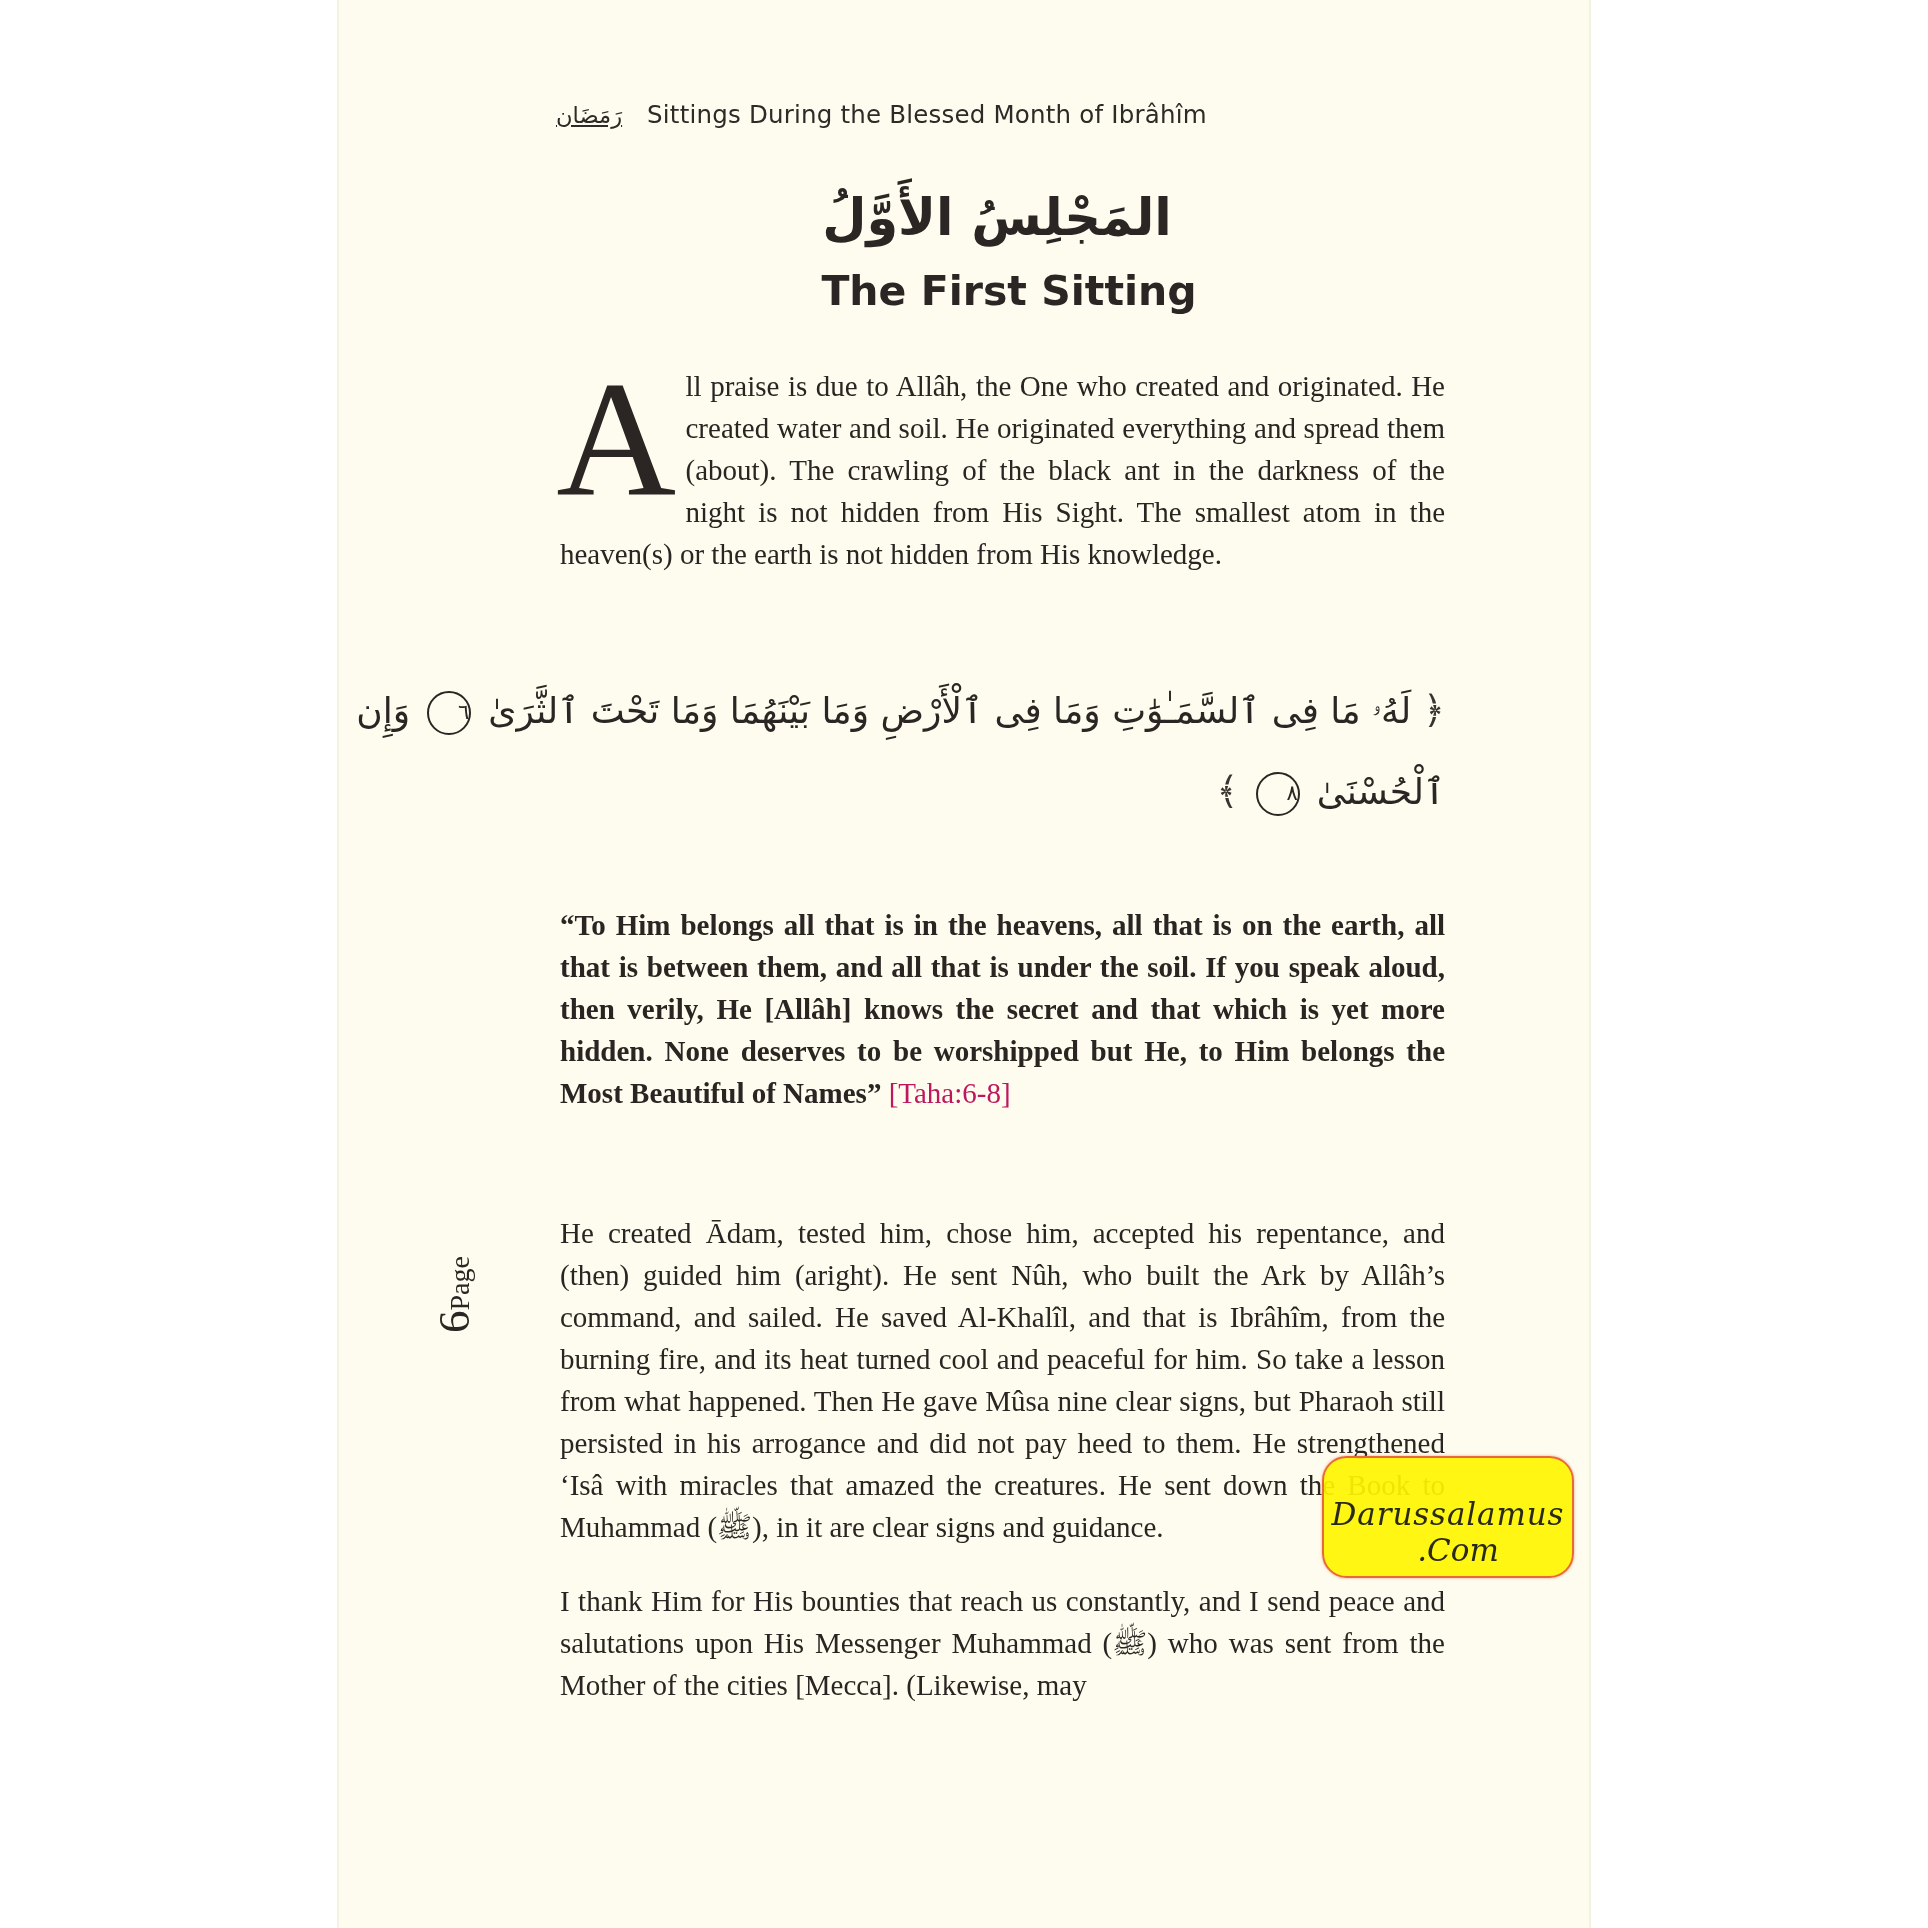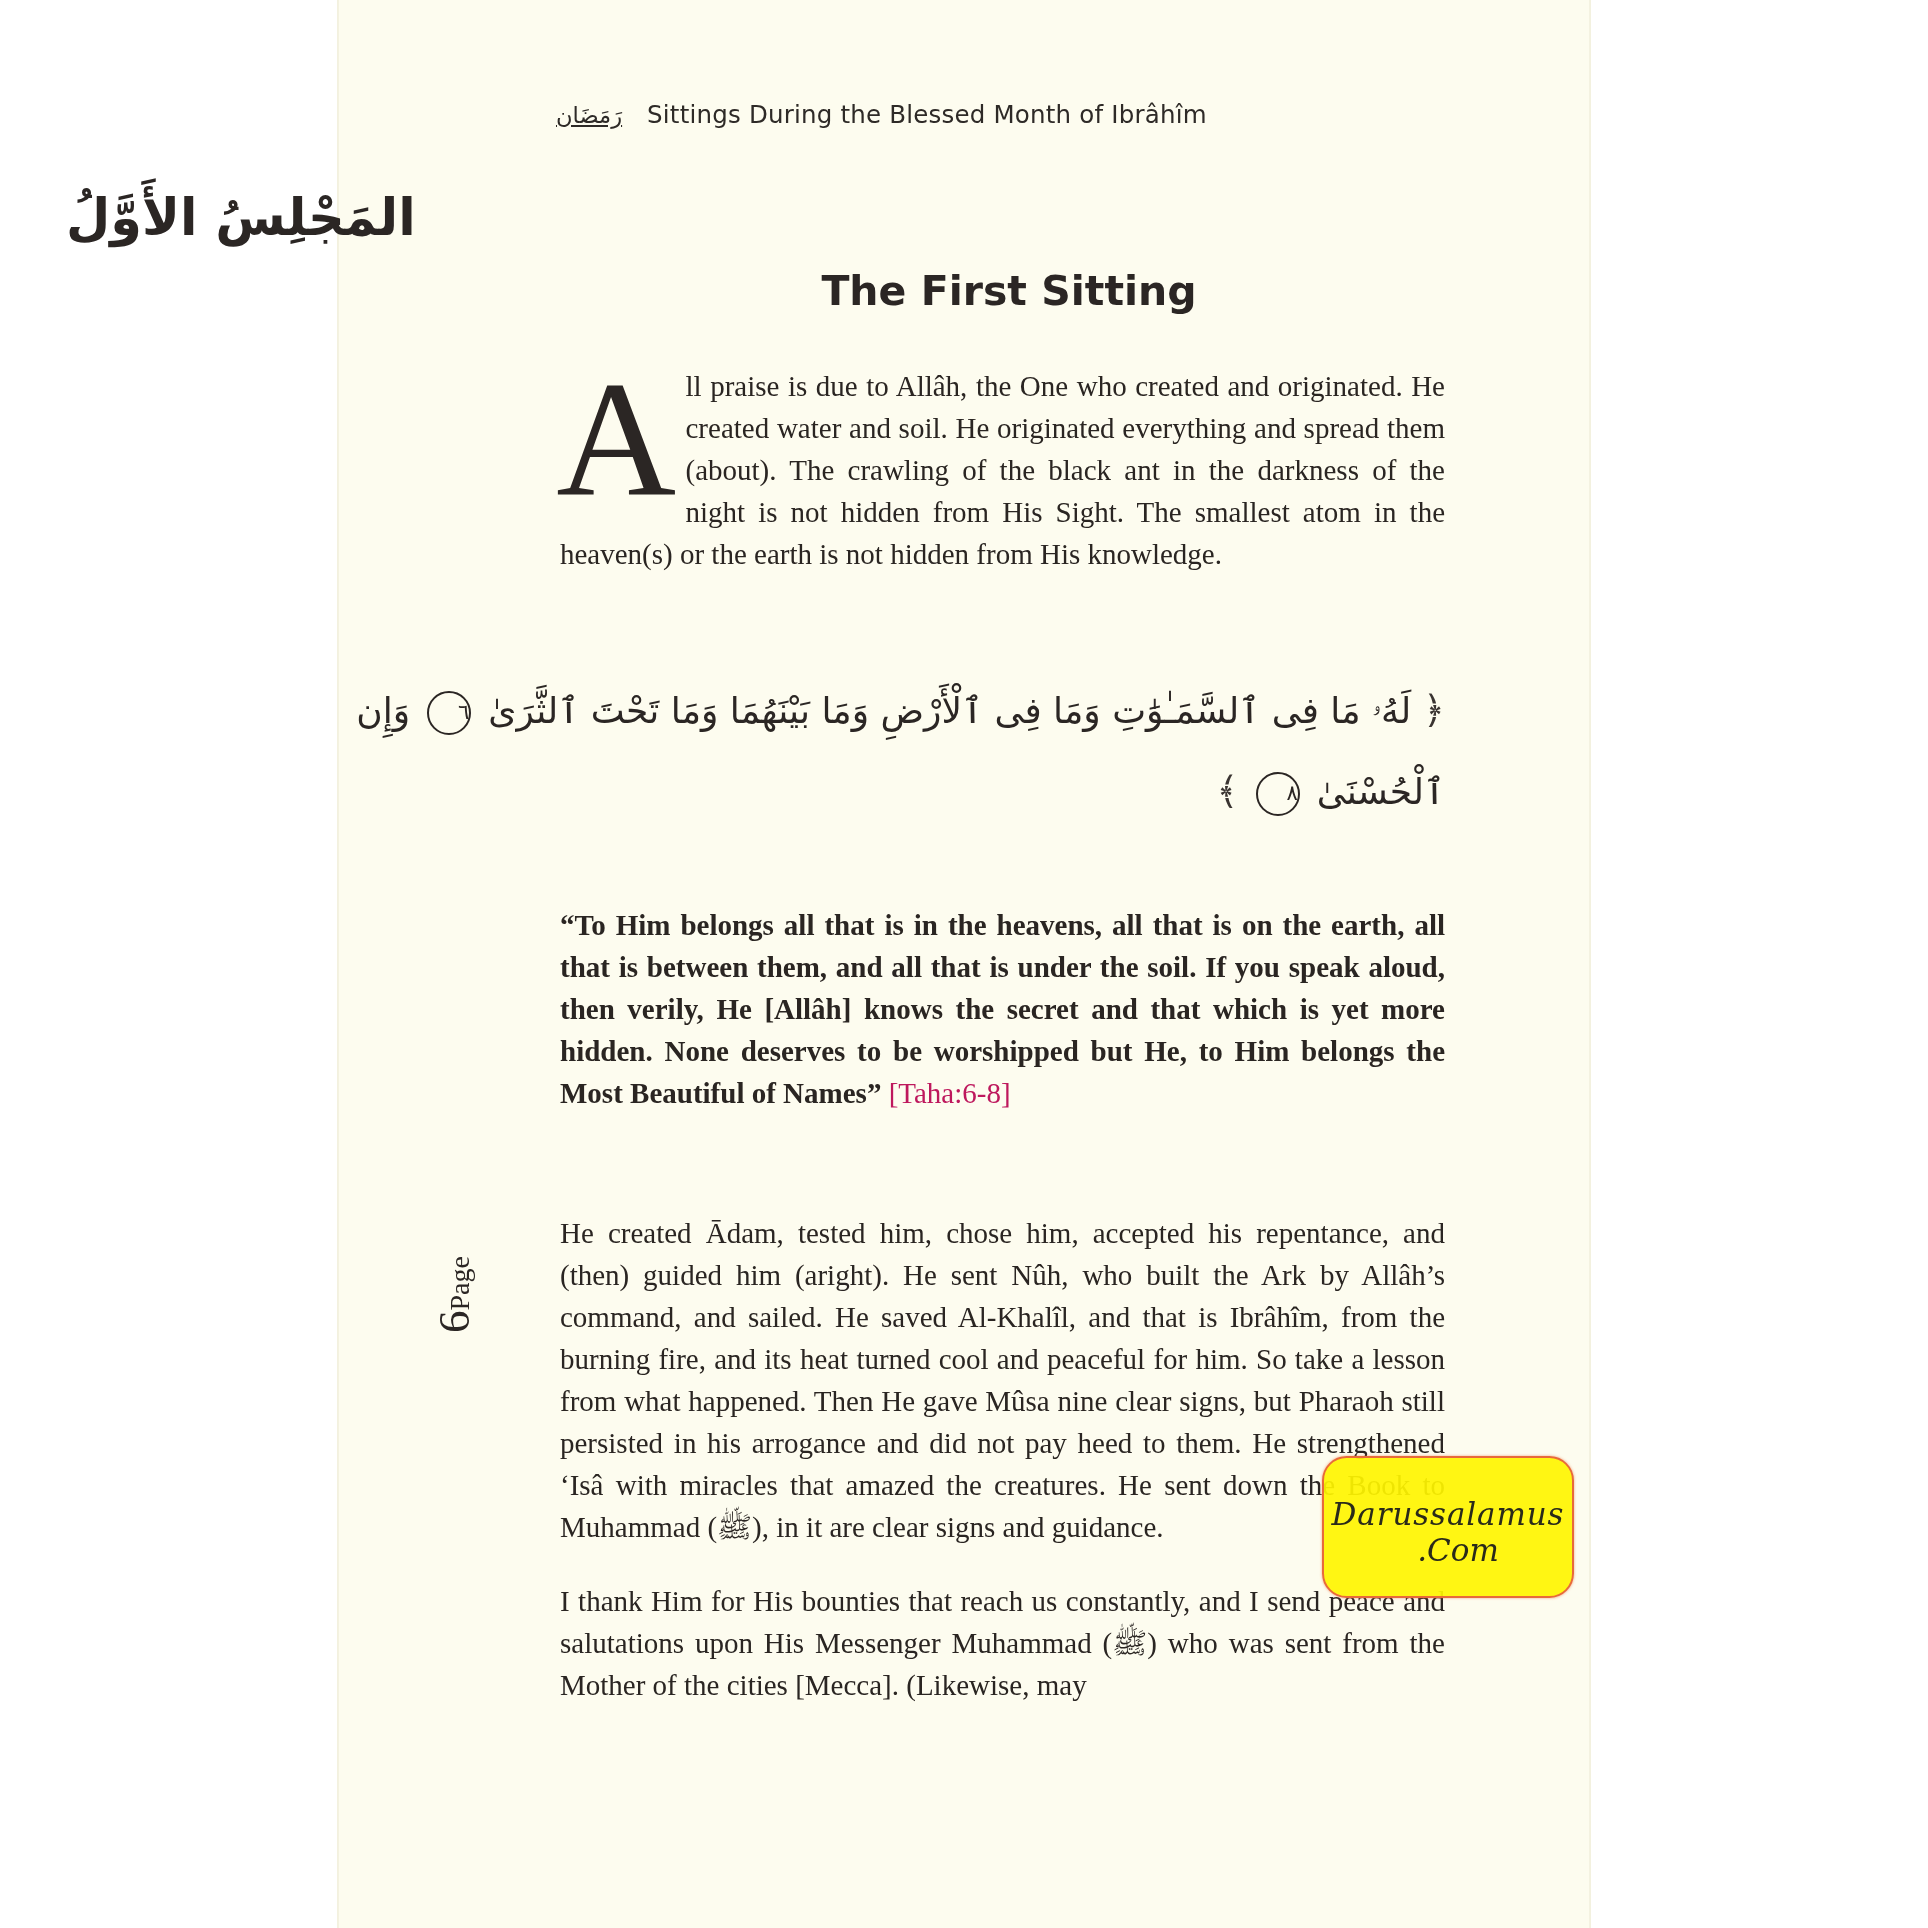--- a/index.html
+++ b/index.html
@@ -11,21 +11,21 @@
     position:absolute; left:337px; top:0; width:1254px; height:1928px;
     background:#fdfcef;
     box-shadow: inset 1.9px 0 0 #f3f1df, inset -1.9px 0 0 #f3f1df;
   }
   .running-header {
     position:absolute; left:556px; top:100px; font-size:24.5px; color:#2e2a27;
     font-family:"DejaVu Sans","Liberation Sans",sans-serif; letter-spacing:0.2px; white-space:nowrap;
   }
   .running-header .ar { font-size:22.6px; margin-right:25px;text-decoration:underline; }
   .title-ar {
-    position:absolute; left:0; width:1928px; top:188px; text-align:left;
+    position:absolute; left:0; width:1928px; top:188px; text-align:center;
     font-size:51px; font-weight:bold; color:#2b2624; direction:rtl;
     font-family:"DejaVu Sans",sans-serif; padding-left:66px; box-sizing:border-box;
   }
   .title-en {
     position:absolute; left:0; width:1928px; top:267px; text-align:center;
     font-family:"DejaVu Sans","Liberation Sans",sans-serif; font-weight:bold;
     font-size:41px; color:#2b2624; padding-left:90px; box-sizing:border-box;
   }
   .col { position:absolute; left:560px; width:885px; }
   .para {
@@ -52,21 +52,21 @@
   .p2 { top:1212px; }
   .p3 { top:1580px; }
   .page-marker {
     position:absolute; left:428px; top:1229px; width:104px; height:38px;
     transform-origin:0 0; transform:rotate(-90deg) translate(-104px,0);
     font-family:"Liberation Serif",serif; white-space:nowrap; color:#2b2624;
   }
   .page-marker .num { font-size:45px; }
   .page-marker .lbl { font-size:28px; }
   .watermark {
-    position:absolute; left:1322px; top:1456px; width:252px; height:142px;
+    position:absolute; left:1322px; top:1456px; width:252px; height:122px;
     background:rgba(255,245,0,0.92); border:2.8px solid #e86a3a; border-radius:24.5px;
     box-sizing:border-box; text-align:center; box-shadow:0 0 2.8px rgba(232,106,58,0.6);
   }
   .watermark .l1 { font-family:"DejaVu Serif",serif; font-style:italic; font-size:31px; color:#2a2a1a; margin-top:38px; letter-spacing:0.9px; }
   .watermark .l2 { font-family:"DejaVu Serif",serif; font-style:italic; font-size:31px; color:#2a2a1a; margin-top:0px;padding-left:20px; }
 </style>
 </head>
 <body>
 
 <div class="page"></div>

